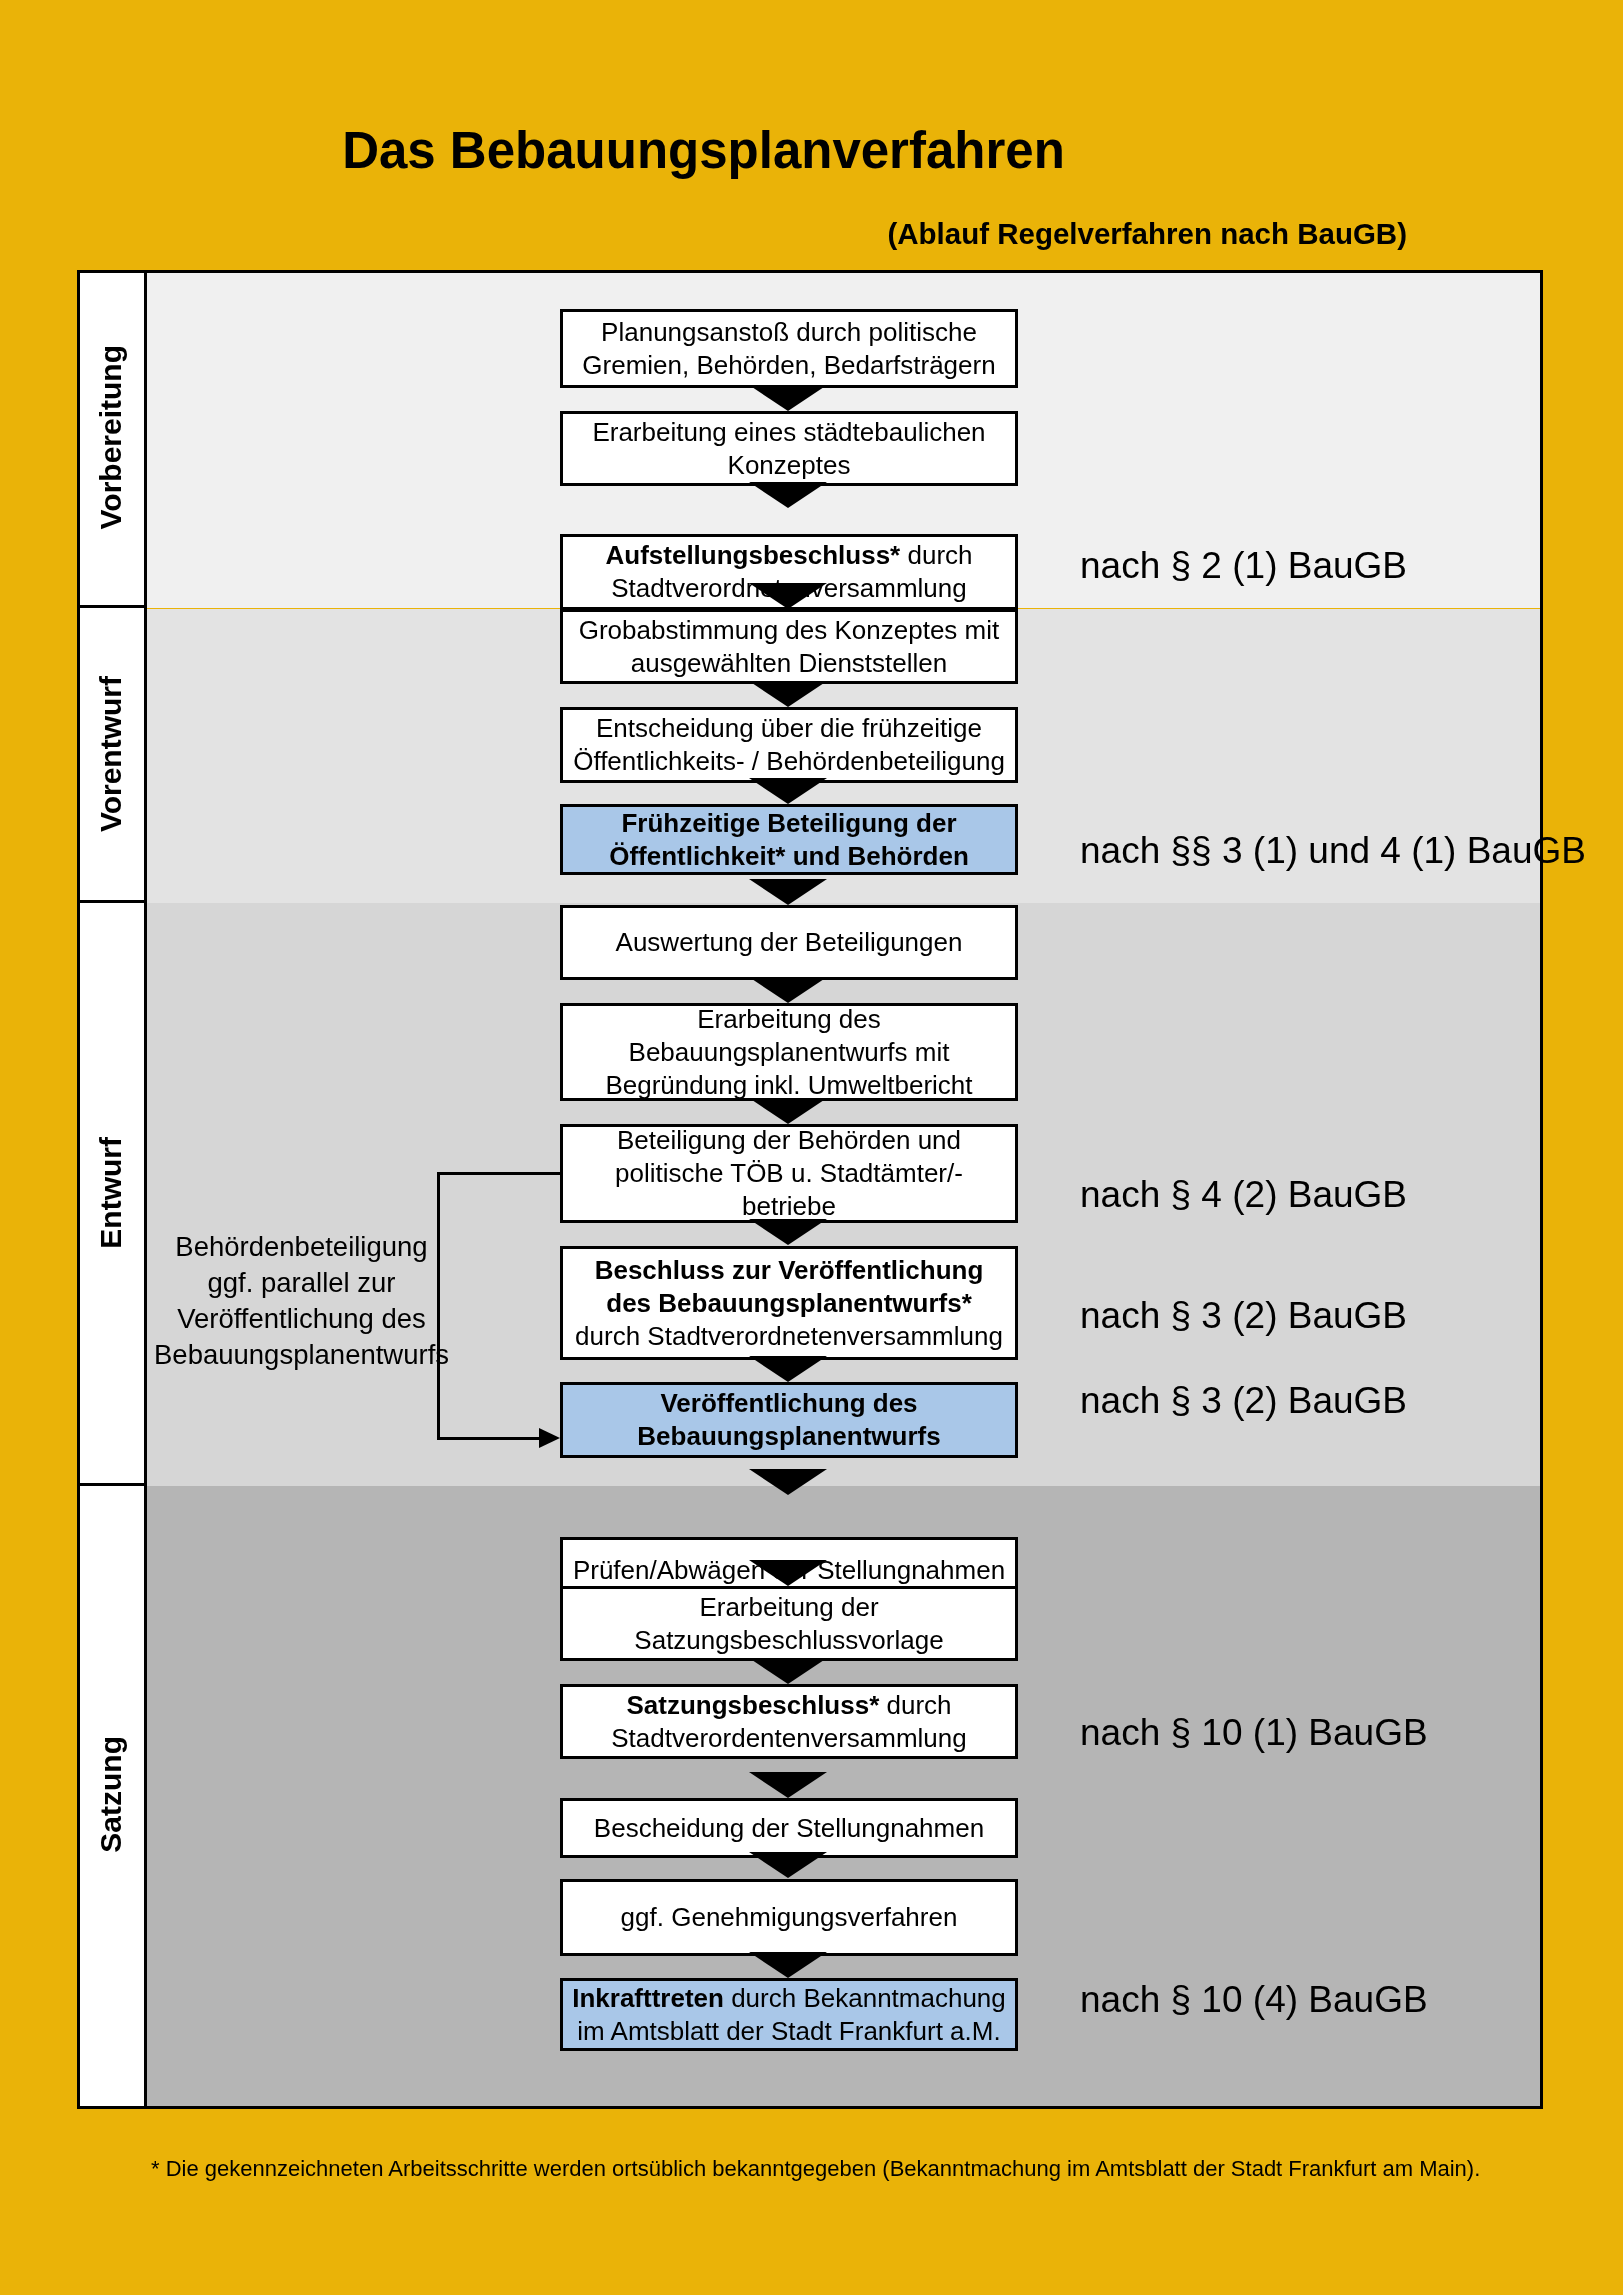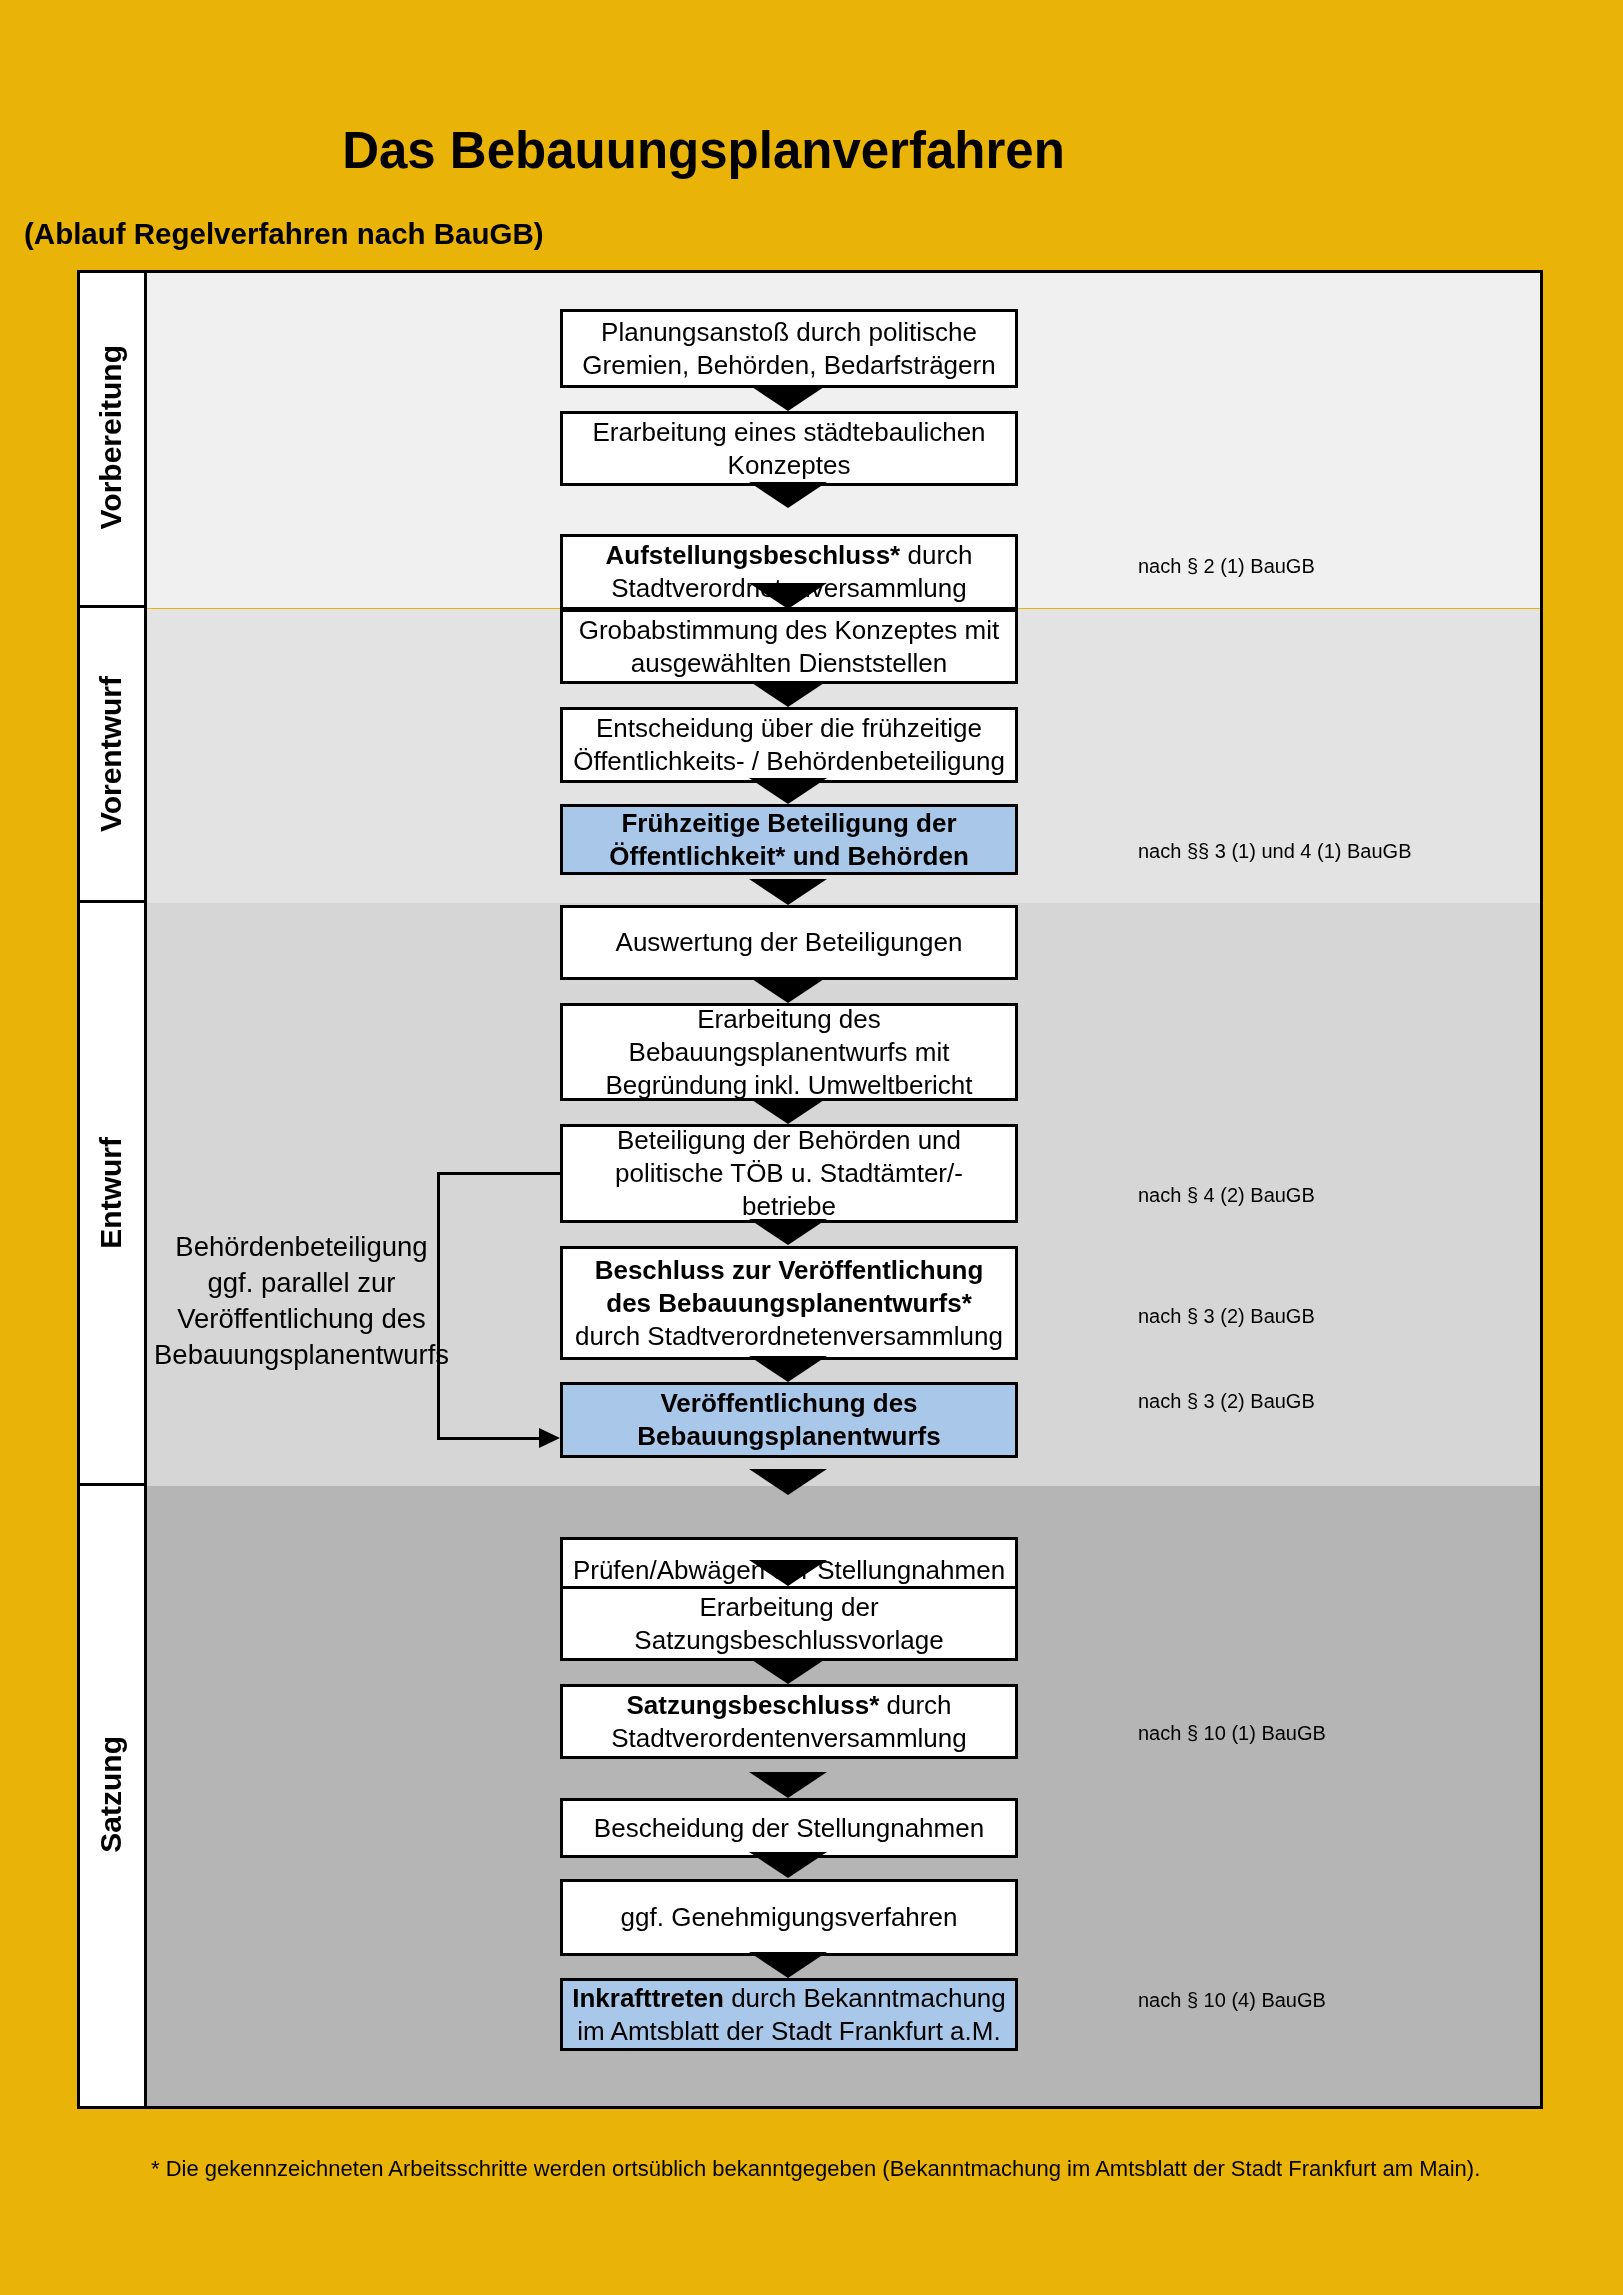--- a/index.html
+++ b/index.html
@@ -2,21 +2,21 @@
 <html style="font-size:10.5px"><head>
 <meta charset="utf-8">
 <style>
   html,body{margin:0;padding:0;background:#ffffff;}
   .page{
     position:relative;width:1623px;height:2295px;background:#eab308;
     font-family:"Liberation Sans",sans-serif;color:#000;overflow:hidden;
   }
   .title-wrap{position:absolute;left:0;top:121px;width:1407px;text-align:center;}
   .title{font-size:51px;font-weight:bold;letter-spacing:0px;}
-  .subtitle-wrap{position:absolute;left:0;top:217px;width:1407px;text-align:left;padding-left:24px;}
+  .subtitle-wrap{position:absolute;left:0;top:217px;width:1407px;text-align:right;}
   .subtitle{font-size:29.5px;font-weight:bold;}
 
   .section{position:absolute;left:77px;width:1466px;}
   .s1{top:270px;height:338px;background:#f0f0f0;}
   .s2{top:609px;height:295px;background:#e3e3e3;}
   .s3{top:903px;height:583px;background:#d6d6d6;}
   .s4{top:1486px;height:623px;background:#b5b5b5;}
 
   .label-col{
     position:absolute;left:77px;top:270px;width:70px;height:1839px;
@@ -45,21 +45,21 @@
   }
   .box.hl{background:#a9c7e8;}
   .b{font-weight:bold;}
 
   .arr{
     position:absolute;left:749px;width:0;height:0;
     border-left:39px solid transparent;border-right:39px solid transparent;
     border-top:26px solid #000;
   }
 
-  .ref{position:absolute;left:1138px;font-size:20px;line-height:34px;white-space:nowrap;}
+  .ref{position:absolute;left:1080px;font-size:37px;line-height:34px;white-space:nowrap;}
 
   .note{
     position:absolute;left:154px;top:1229px;width:295px;
     text-align:center;font-size:27.5px;line-height:36px;
   }
   .line{position:absolute;background:#000;}
   .conn-top{left:437px;top:1172px;width:123px;height:3.3px;}
   .conn-vert{left:437px;top:1172px;width:3.3px;height:268px;}
   .conn-bottom{left:437px;top:1437px;width:105px;height:3.3px;}
   .arrhead{

